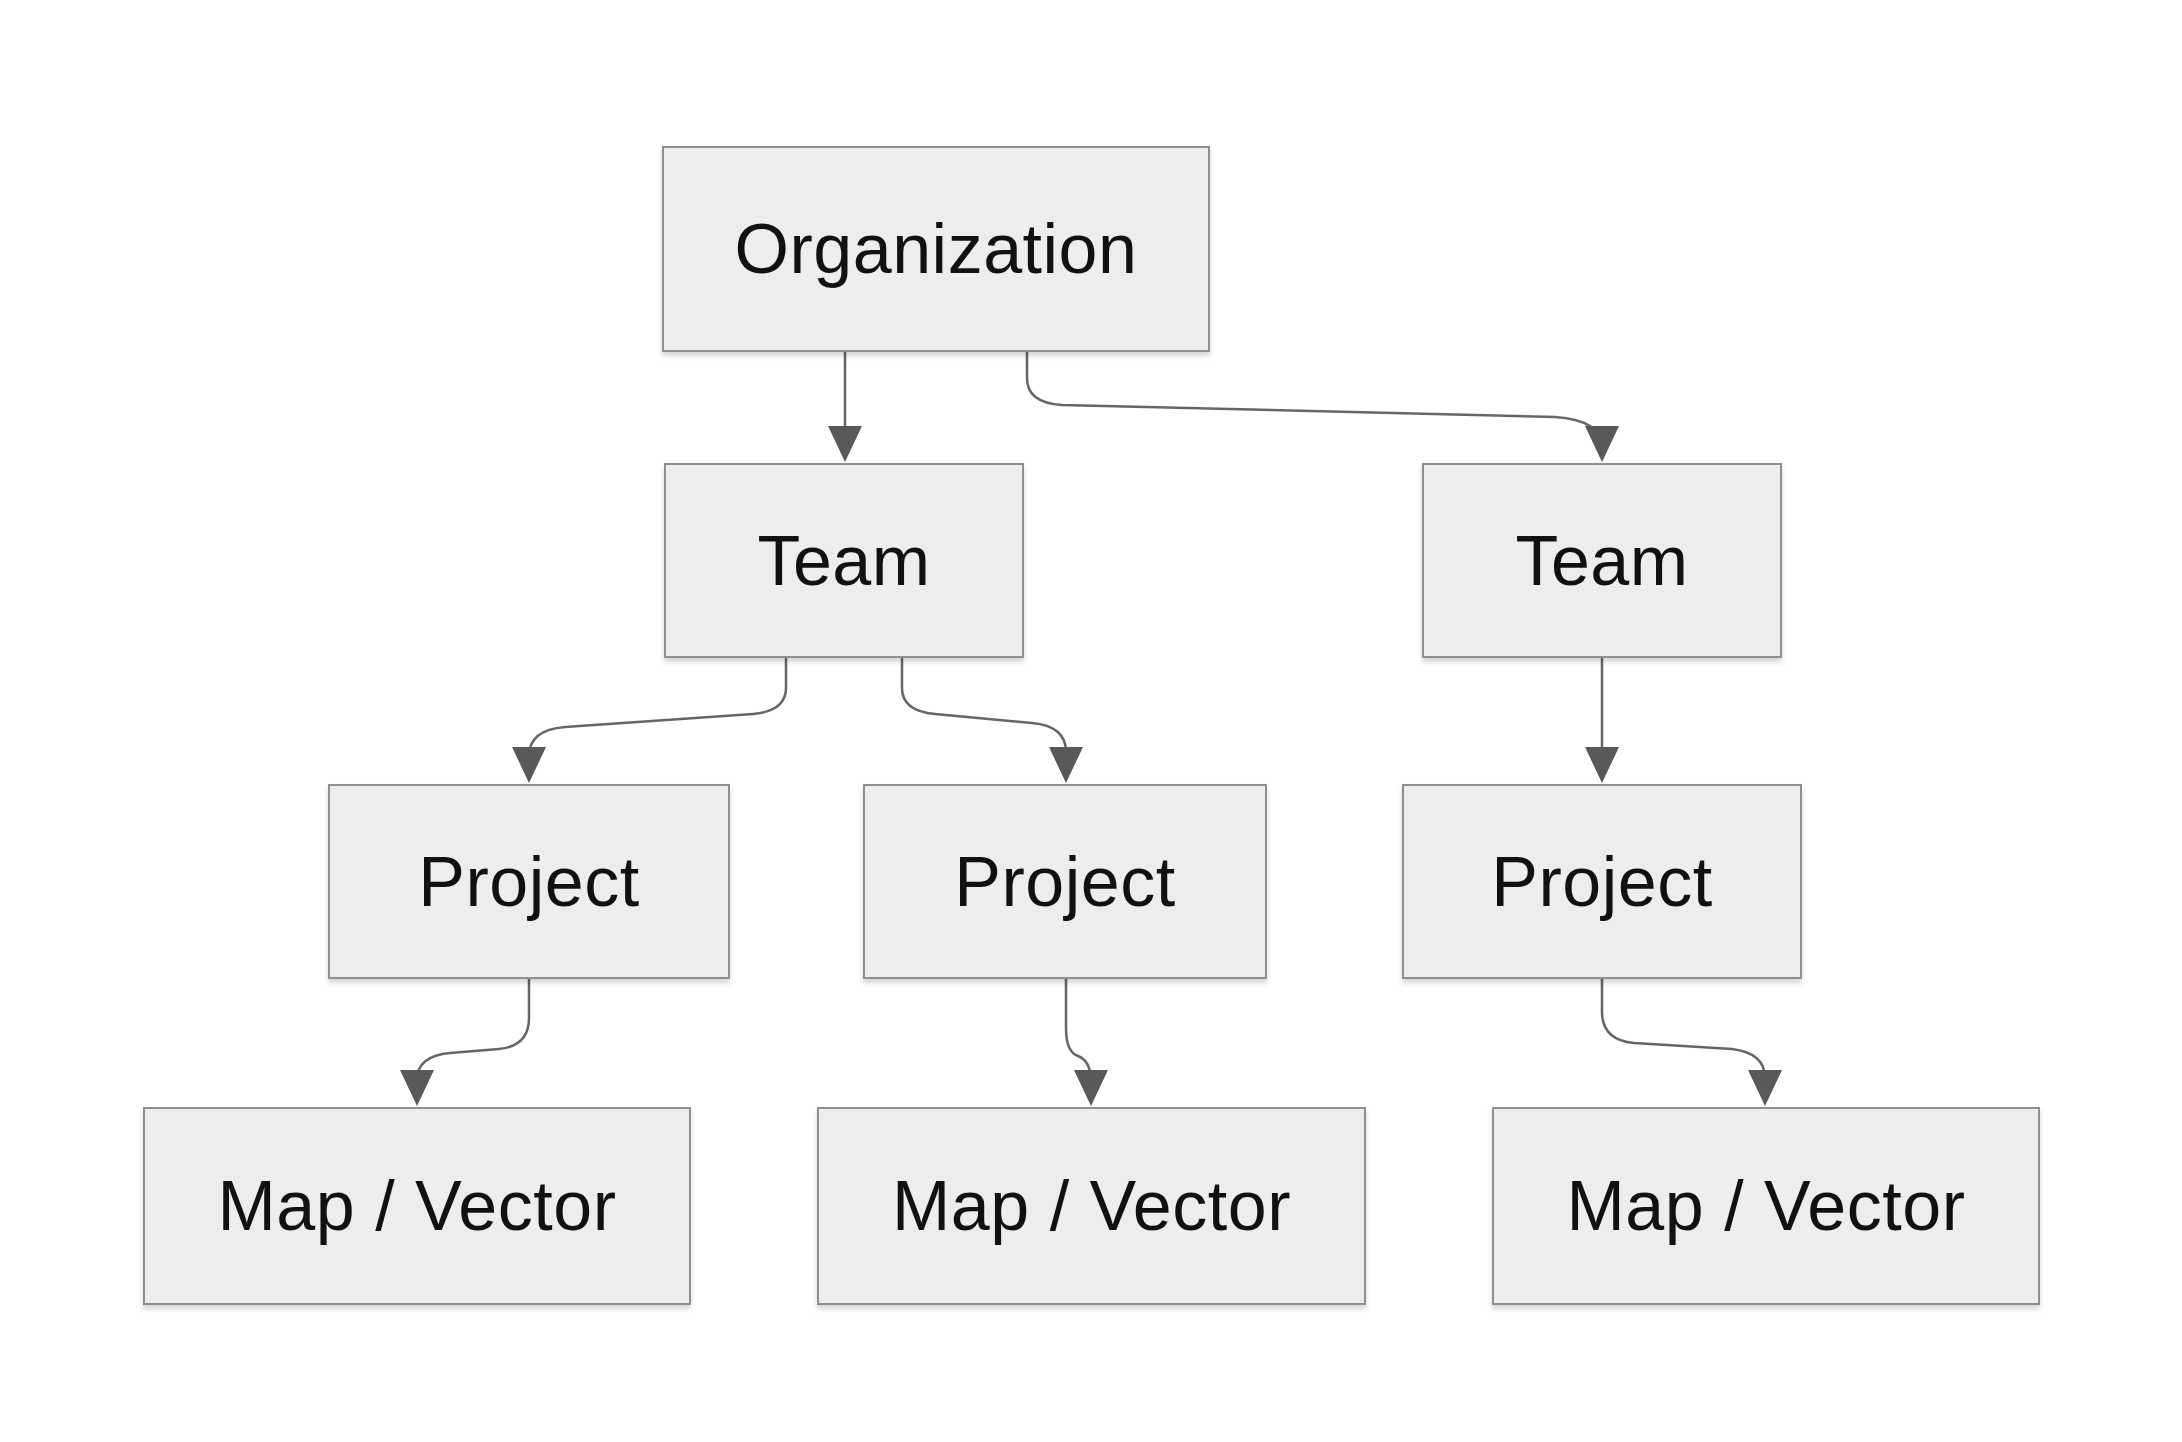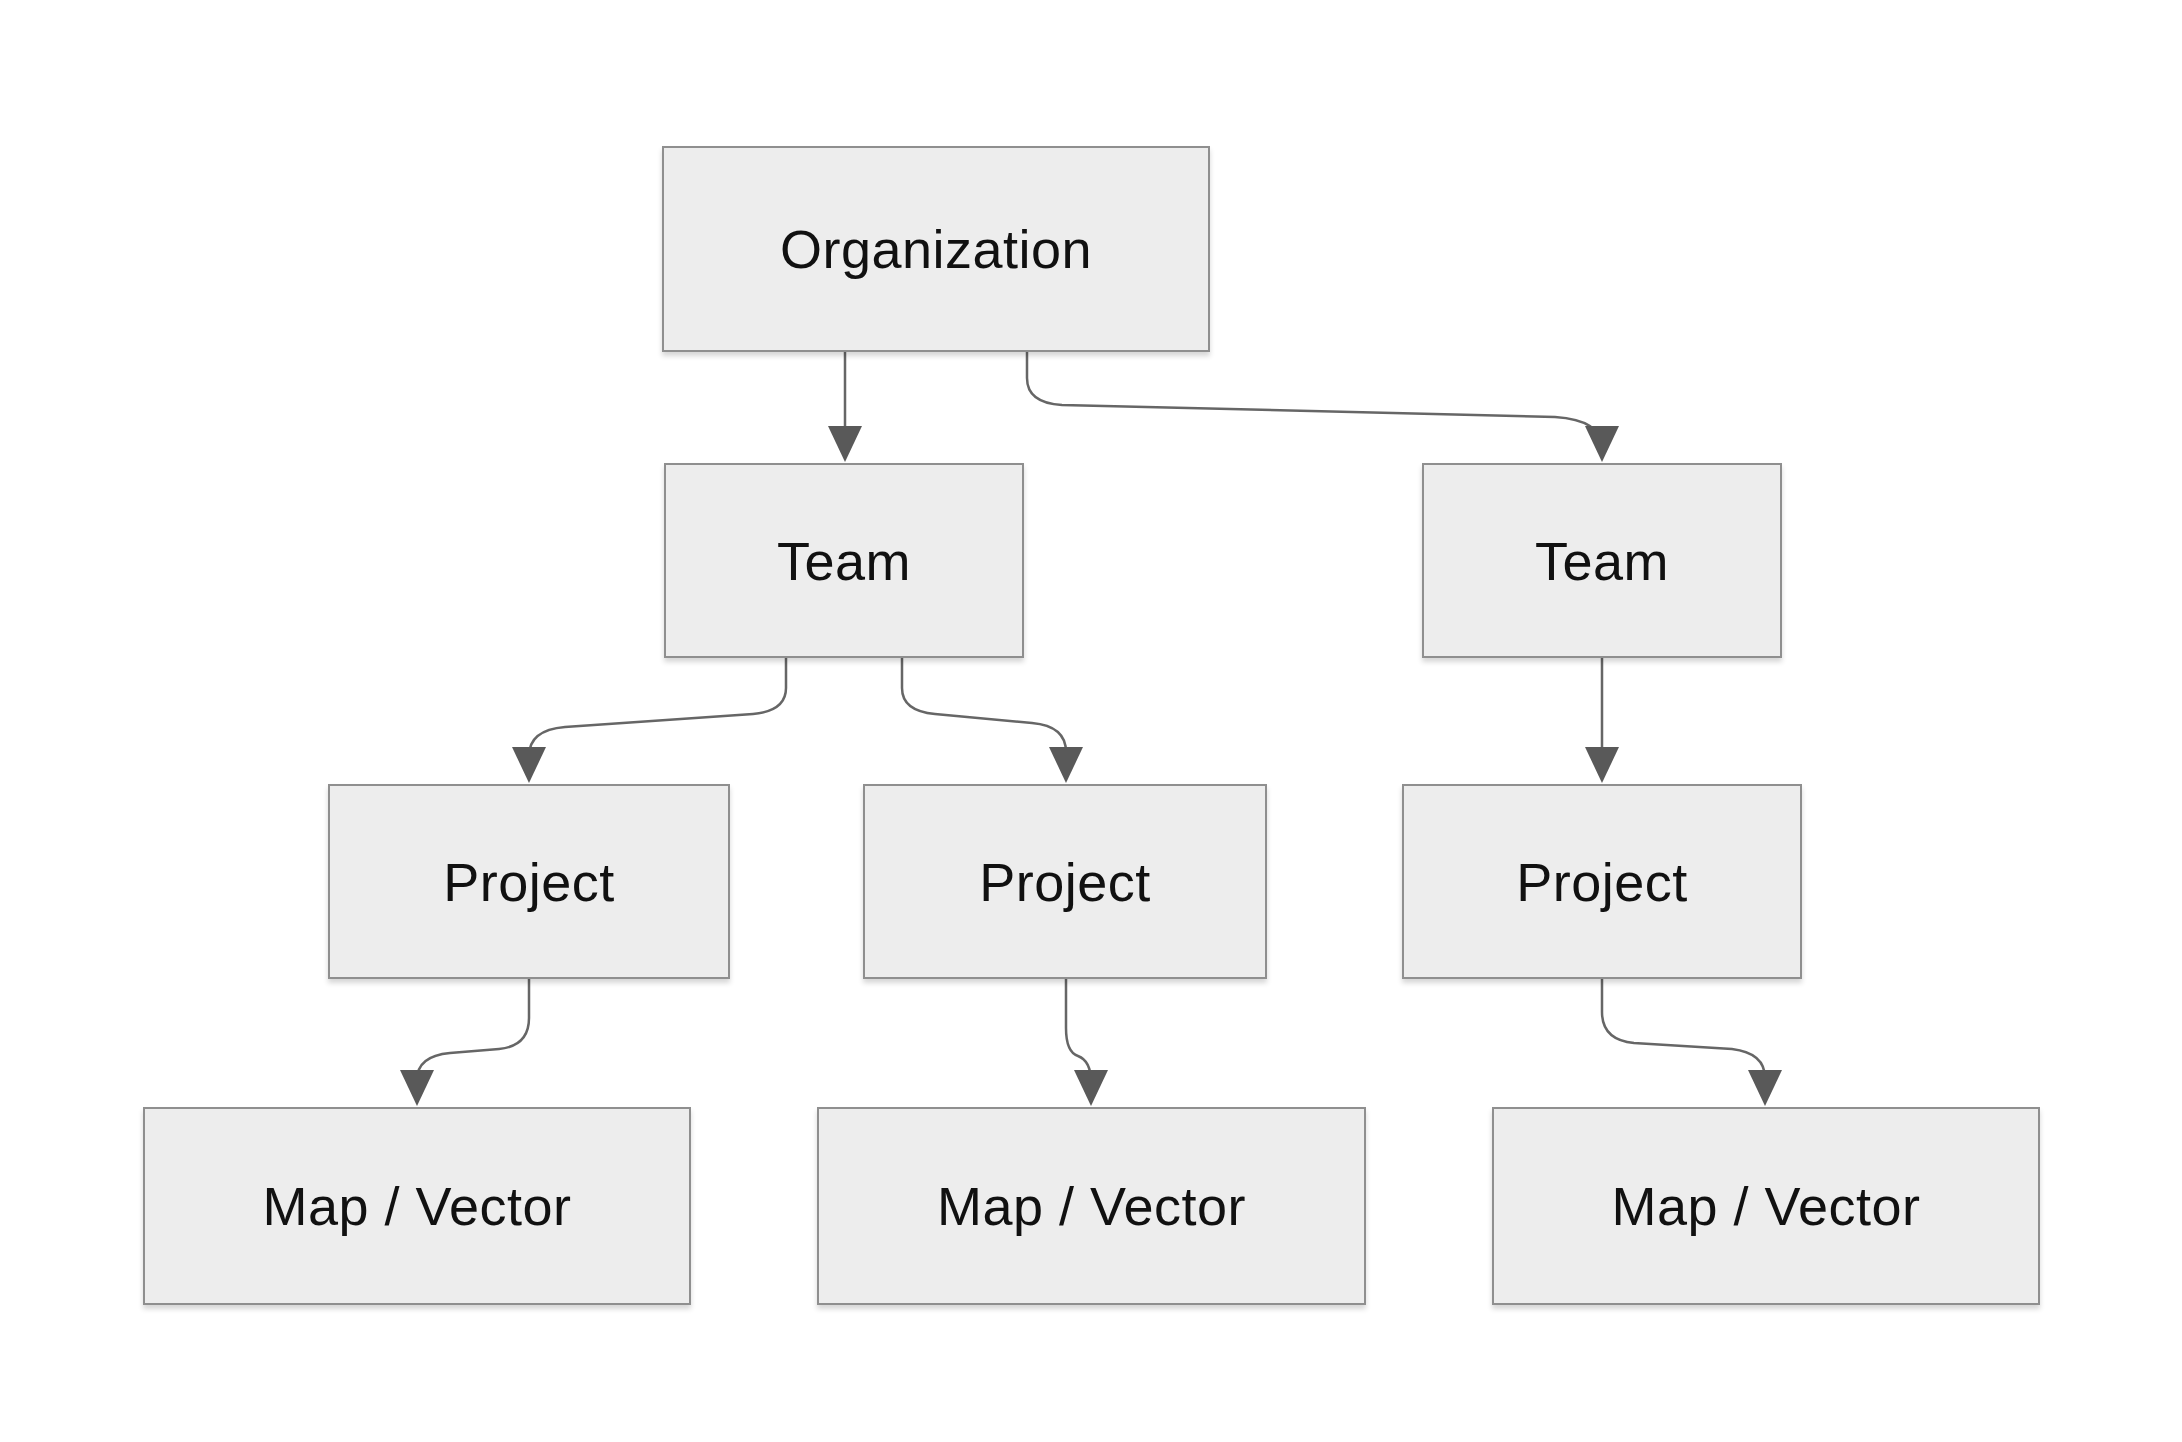--- a/index.html
+++ b/index.html
@@ -28,21 +28,21 @@
     box-sizing: border-box;
     background: #ededed;
     border: 2px solid #8f8f8f;
     box-shadow: 0 4px 5px rgba(0,0,0,0.16);
     display: flex;
     align-items: center;
     justify-content: center;
   }
   .node .label {
     color: #111111;
-    font-size: 54px;
+    font-size: 70px;
     font-weight: 400;
     letter-spacing: 0.5px;
     white-space: nowrap;
   }
   
   .n-organization { left: 662px;  top: 146px;  width: 548px; height: 206px; }
   .n-team1        { left: 664px;  top: 463px;  width: 360px; height: 195px; }
   .n-team2        { left: 1422px; top: 463px;  width: 360px; height: 195px; }
   .n-project1     { left: 328px;  top: 784px;  width: 402px; height: 195px; }
   .n-project2     { left: 863px;  top: 784px;  width: 404px; height: 195px; }

